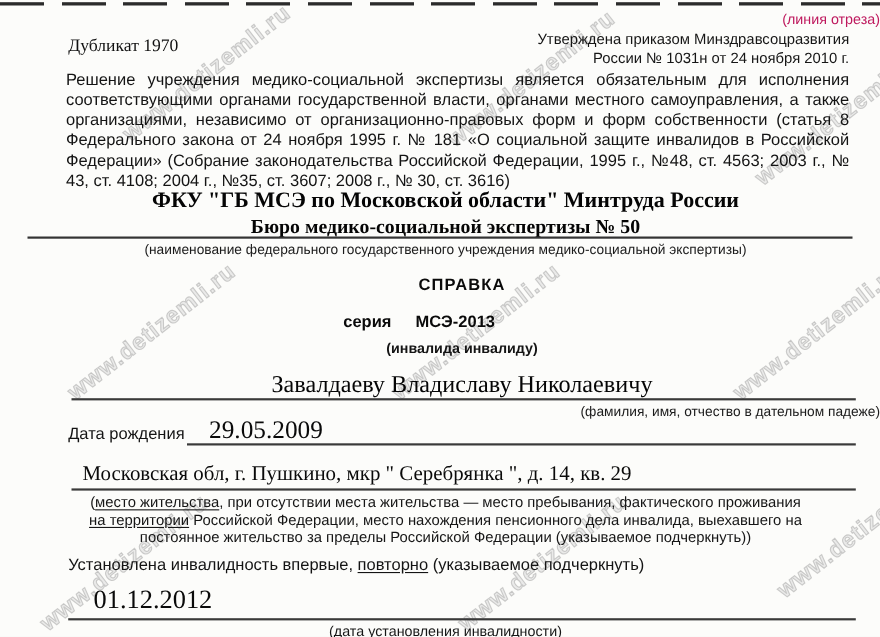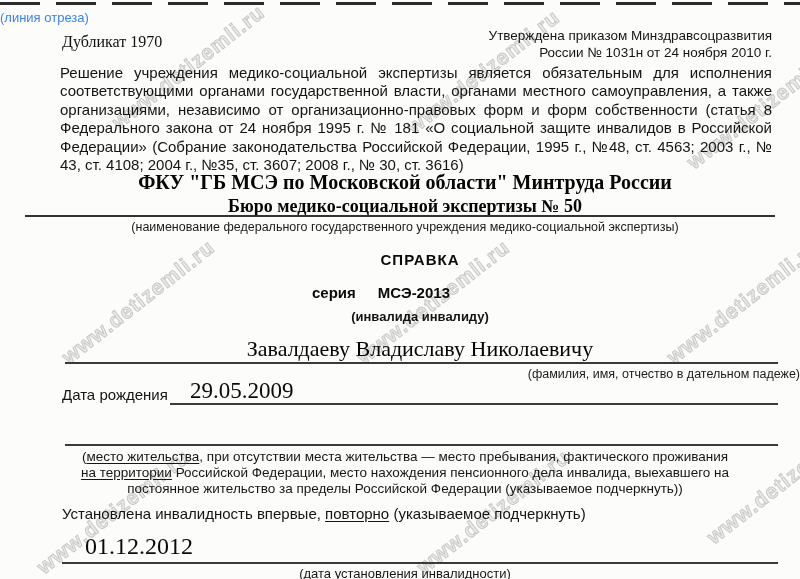--- a/index.html
+++ b/index.html
@@ -23,21 +23,21 @@
     pointer-events:none;
     user-select:none;
   }
   
   .cut-line{
     position:absolute;top:2px;left:0;width:800px;height:3px;
     background-image:repeating-linear-gradient(90deg,#2b2b2b 0 40px,transparent 40px 56px);
   }
   .cut-caption{
     position:absolute;top:10px;left:0;width:800px;
-    text-align:left;font-size:13px;color:#3b82f6;
+    text-align:right;font-size:13px;color:#be185d;
   }
   
   .approved{
     position:absolute;top:27px;right:28px;
     text-align:right;font-size:13.5px;line-height:17px;color:#161616;
   }
   .duplicate{
     position:absolute;top:33px;left:62px;
     font-family:"Liberation Serif",serif;font-size:16px;color:#111;
   }
@@ -163,20 +163,21 @@
   <div class="issued-caption">(инвалида инвалиду)</div>
 
   <div class="name">Завалдаеву Владиславу Николаевичу</div>
   <div class="name-rule"></div>
   <div class="name-caption">(фамилия, имя, отчество в дательном падеже)</div>
 
   <div class="dob-label">Дата рождения</div>
   <div class="dob-value">29.05.2009</div>
   <div class="dob-rule"></div>
 
+  <div class="address">Московская обл, г. Пушкино, мкр " Серебрянка ", д. 14, кв. 29</div>
   <div class="address-rule"></div>
   <div class="address-caption">
     <div><span>(</span><span class="u">место жительства</span><span>, при отсутствии места жительства — место пребывания, фактического проживания</span></div>
     <div><span class="u">на территории</span><span> Российской Федерации, место нахождения пенсионного дела инвалида, выехавшего на</span></div>
     <div>постоянное жительство за пределы Российской Федерации (указываемое подчеркнуть))</div>
   </div>
 
   <div class="disability">
     <span>Установлена инвалидность впервые, </span><span class="u">повторно</span><span> (указываемое подчеркнуть)</span>
   </div>

